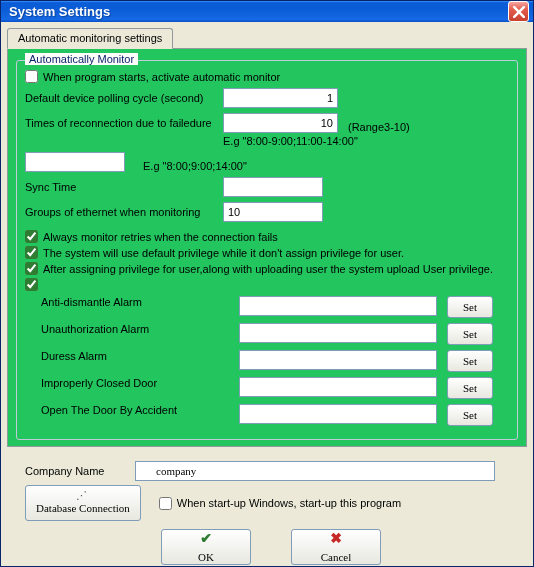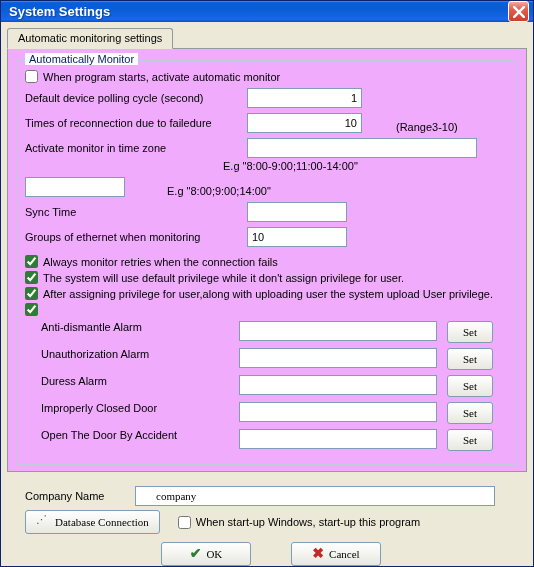--- a/index.html
+++ b/index.html
@@ -60,21 +60,21 @@
     background: #ece9d8;
     border: 1px solid #919b9c;
     border-bottom: 1px solid #ece9d8;
     border-radius: 3px 3px 0 0;
     padding: 3px 10px 4px 10px;
     font-size: 11px;
     cursor: pointer;
   }
   .tabpanel {
     border: 1px solid #919b9c;
-    background: #f0abfc;
+    background: #22c55e;
     padding: 7px 8px 6px 8px;
     flex: 0 0 auto;
   }
   .groupbox {
     border: 1px solid #bfcddb;
     border-radius: 3px;
     padding: 6px 8px 8px 8px;
     margin-top: 4px;
     position: relative;
   }
@@ -85,21 +85,20 @@
     background: #fdfdfb;
     padding: 0 4px;
     color: #0a246a;
     font-size: 11px;
   }
   .row {
     display: flex;
     align-items: center;
     margin: 4px 0;
     min-height: 21px;
-    gap: 24px;
   }
   .row label.lbl {
     flex: 0 0 198px;
     font-size: 11px;
     color: #000;
   }
   .hint {
     font-size: 11px;
     color: #000;
     margin-left: 10px;
@@ -163,31 +162,32 @@
   }
   .company-input {
     border: 1px solid #7f9db9;
     height: 20px;
     padding: 1px 20px;
     width: 360px;
     font-family: Tahoma;
     font-size: 11px;
   }
   .btn {
-    height: 24px;
+    height: 36px;
     border: 1px solid #7f9db9;
     background: linear-gradient(to bottom, #ffffff, #e8e8e0);
     border-radius: 3px;
     font-family: Tahoma;
     font-size: 11px;
     padding: 6px 10px;
     cursor: pointer;
     display: inline-flex;
     align-items: center;
     gap: 5px;
+    flex-direction: column;
   }
   .btnbar {
     display: flex;
     justify-content: center;
     gap: 40px;
     margin-top: 8px;
   }
   .icon-check { color: #2e7d32; font-weight: bold; font-size: 14px; line-height: 1; }
   .icon-x { color: #c62828; font-weight: bold; font-size: 14px; line-height: 1; }
   .icon-db {
@@ -231,24 +231,20 @@
           <label class="lbl">Default device polling cycle (second)</label>
           <input type="text" class="field w-num" value="1" style="">
         </div>
 
         <div class="row">
           <label class="lbl">Times of reconnection due to failedure</label>
           <input type="text" class="field w-num" value="10" style="">
           <span class="hint">(Range3-10)</span>
         </div>
 
-        <div class="row">
-          <label class="lbl">Activate monitor in time zone</label>
-          <input type="text" class="field w-wide" value="" style="">
-        </div>
         <div class="hint-below">E.g "8:00-9:00;11:00-14:00"</div>
 
         <div class="row">
           <input type="text" class="field w-med" value="" style="">
           <span class="hint" style="margin-left:18px">E.g "8:00;9:00;14:00"</span>
         </div>
 
         <div class="row">
           <label class="lbl">Sync Time</label>
           <input type="text" class="field w-med" value="" style="">

